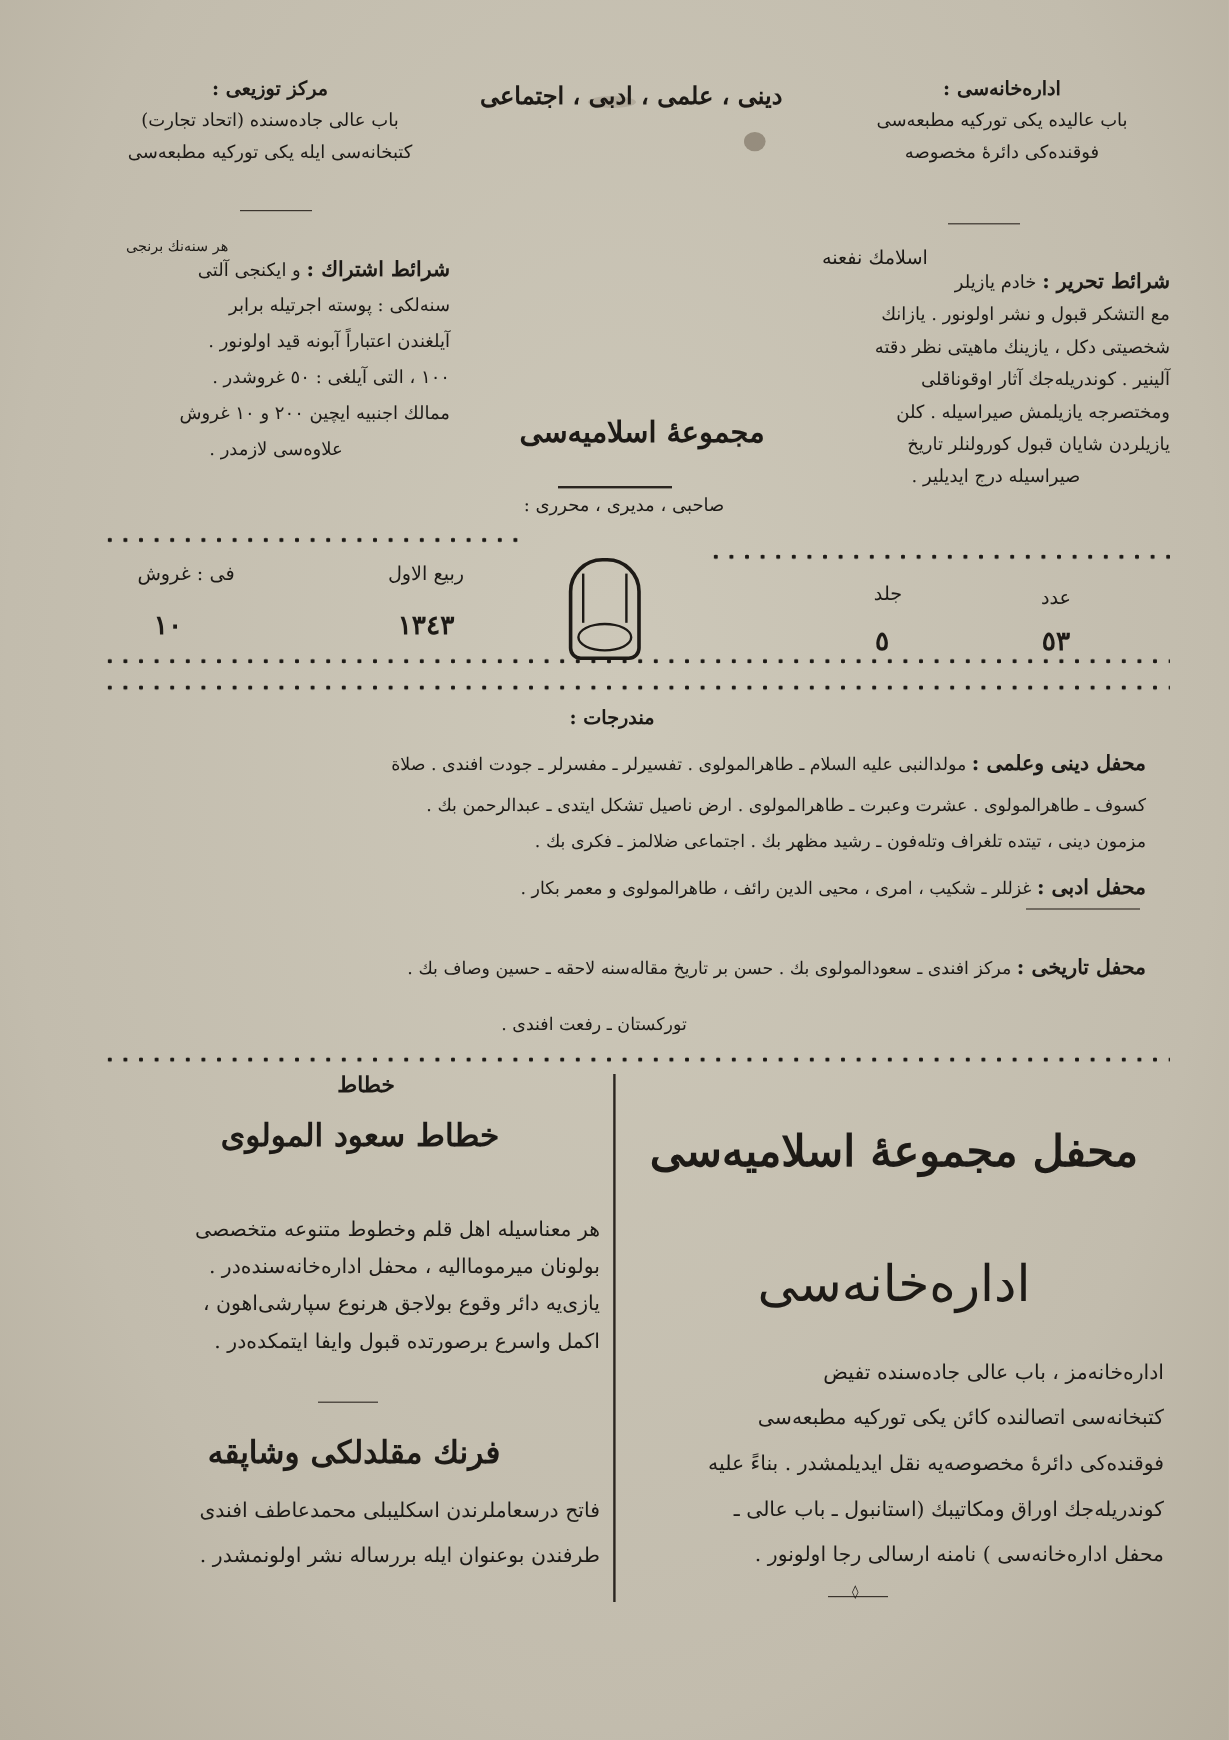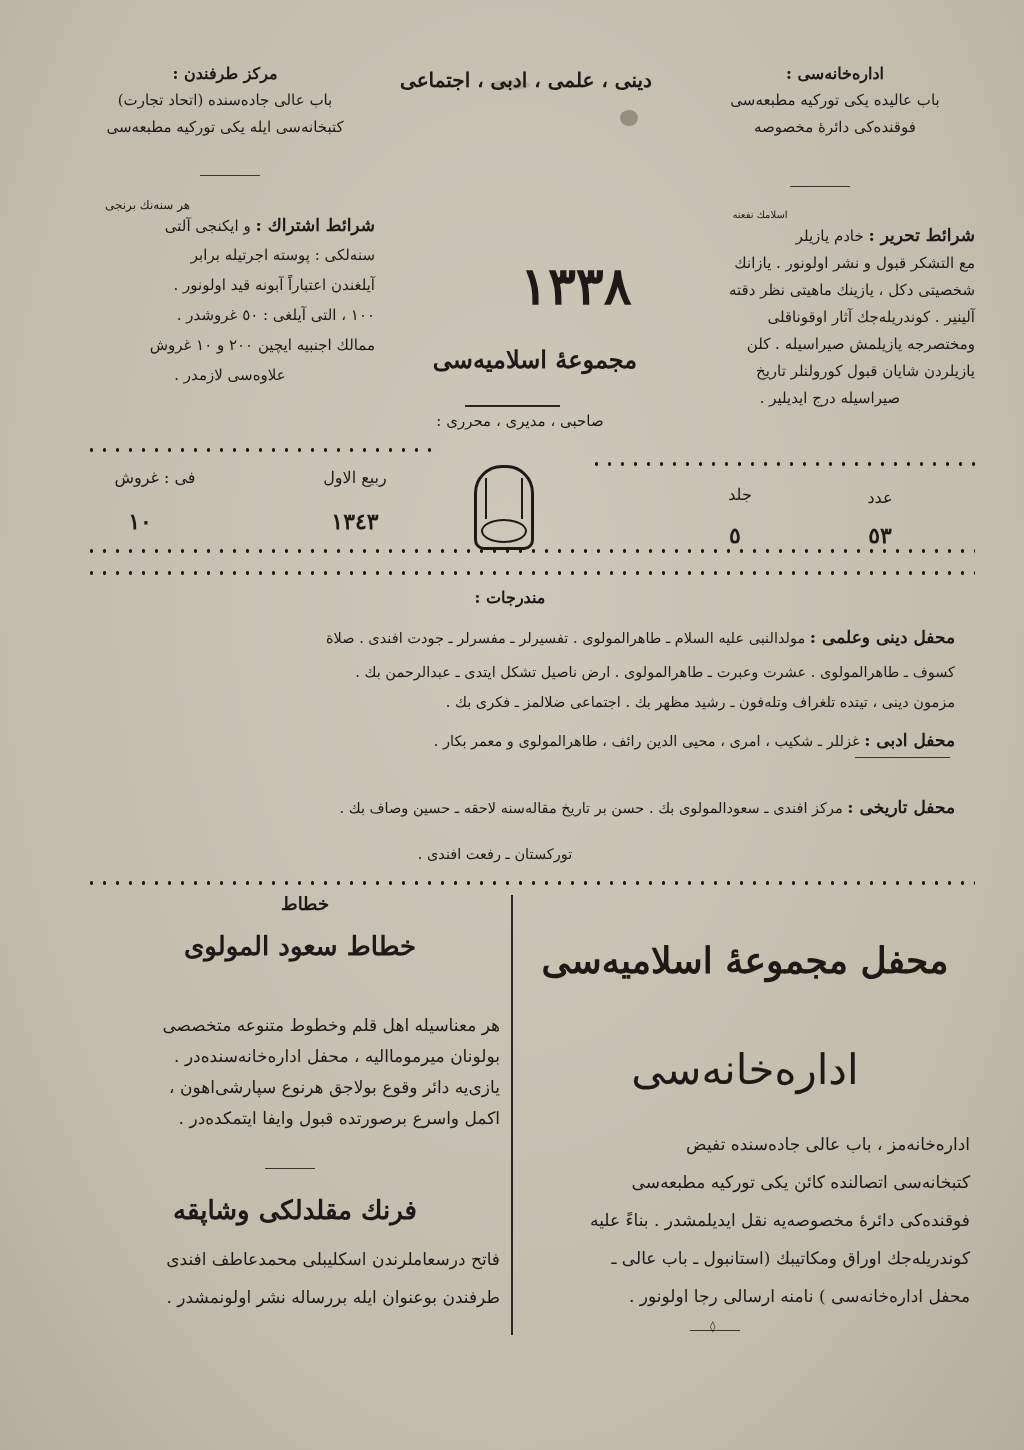--- a/index.html
+++ b/index.html
@@ -77,54 +77,53 @@
   </style>
 </head>
 <body>
 
 <div class="page">
 
   <div class="stain" style="left:620px;top:110px;width:18px;height:16px;"></div>
   <div class="stain" style="left:490px;top:80px;width:40px;height:10px;opacity:0.4;"></div>
 
   <div class="abs col-left rtl center">
-    <div class="heading line">مرکز طرفندن :</div>
+    <div class="heading line">مرکز توزیعی :</div>
     <div class="line">باب عالی جاده‌سنده (اتحاد تجارت)</div>
     <div class="line">کتبخانه‌سی ایله یکی تورکیه مطبعه‌سی</div>
   </div>
   <div class="dash-small" style="left:200px;top:175px;width:60px;"></div>
 
   <div class="abs col-right rtl center">
     <div class="heading line">اداره‌خانه‌سی :</div>
     <div class="line">باب عالیده یکی تورکیه مطبعه‌سی</div>
     <div class="line">فوقنده‌کی دائرهٔ مخصوصه</div>
   </div>
   <div class="dash-small" style="left:790px;top:186px;width:60px;"></div>
 
   <div class="abs rtl tagline" style="left:400px;top:68px;width:260px;">دینی ، علمی ، ادبی ، اجتماعی</div>
-  <div class="year">١٣٣٨</div>
   <div class="subtitle-callig rtl">مجموعهٔ اسلامیه‌سی</div>
   <div class="hr-short" style="left:465px;top:405px;width:95px;"></div>
   <div class="owner rtl">صاحبی ، مدیری ، محرری :</div>
 
   <div class="abs rtl" style="left:85px;top:198px;width:290px;">
     <div style="font-size:12px;line-height:14px;text-align:left;padding-left:20px;">هر سنه‌نك برنجی</div>
     <div class="line" style="text-align:right;">
       <span class="bold" style="font-size:17px;">شرائط اشتراك :</span>
       <span>و ایکنجی آلتی</span>
     </div>
     <div class="line" style="line-height:30px;">سنه‌لکی : پوسته اجرتیله برابر</div>
     <div class="line" style="line-height:30px;">آیلغندن اعتباراً آبونه قید اولونور .</div>
     <div class="line" style="line-height:30px;">١٠٠ ، التی آیلغی : ٥٠ غروشدر .</div>
     <div class="line" style="line-height:30px;">ممالك اجنبیه ایچین ٢٠٠ و ١٠ غروش</div>
     <div class="line center" style="line-height:30px;">علاوه‌سی لازمدر .</div>
   </div>
 
   <div class="abs rtl" style="left:685px;top:208px;width:290px;">
-    <div style="font-size:10px;line-height:14px;text-align:center;padding-right:140px;">اسلامك نفعنه</div>
+    <div style="font-size:16px;line-height:14px;text-align:left;padding-right:140px;">اسلامك نفعنه</div>
     <div class="line" style="text-align:right;">
       <span class="bold" style="font-size:17px;">شرائط تحریر :</span>
       <span>خادم یازیلر</span>
     </div>
     <div class="line">مع التشکر قبول و نشر اولونور . یازانك</div>
     <div class="line">شخصیتی دکل ، یازینك ماهیتی نظر دقته</div>
     <div class="line">آلینیر . کوندریله‌جك آثار اوقوناقلی</div>
     <div class="line">ومختصرجه یازیلمش صیراسیله . کلن</div>
     <div class="line">یازیلردن شایان قبول کورولنلر تاریخ</div>
     <div class="line center">صیراسیله درج ایدیلیر .</div>

